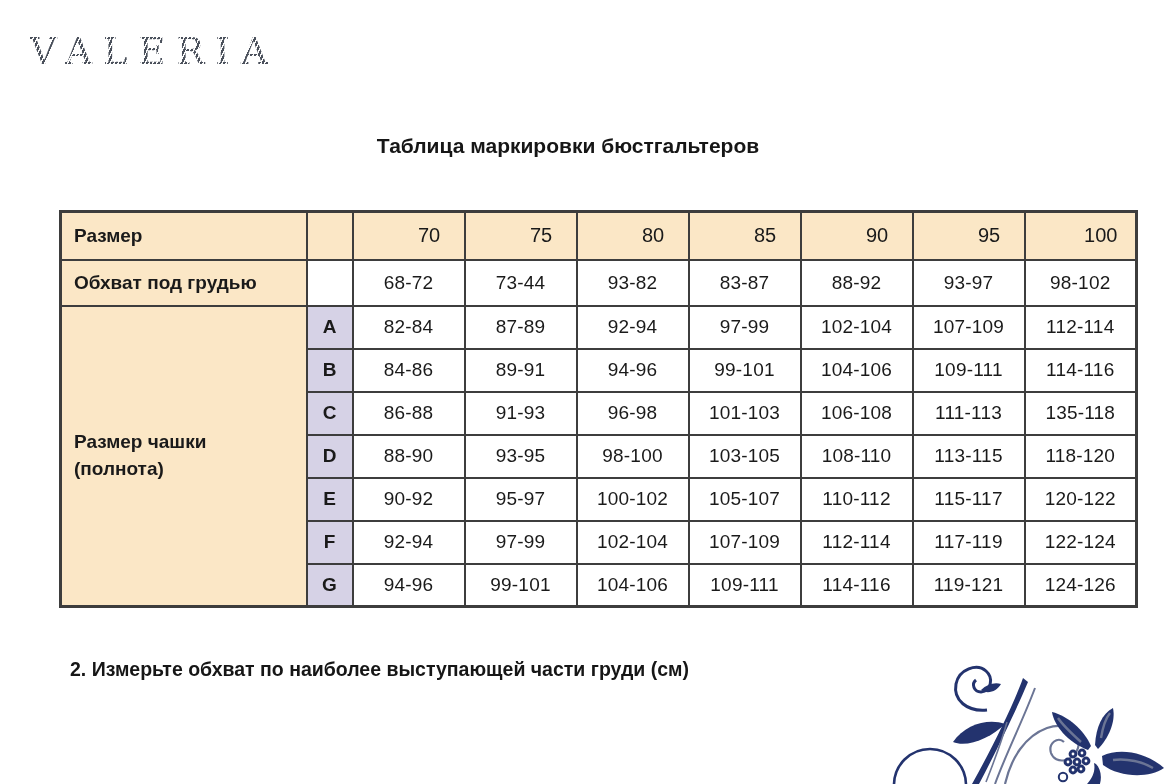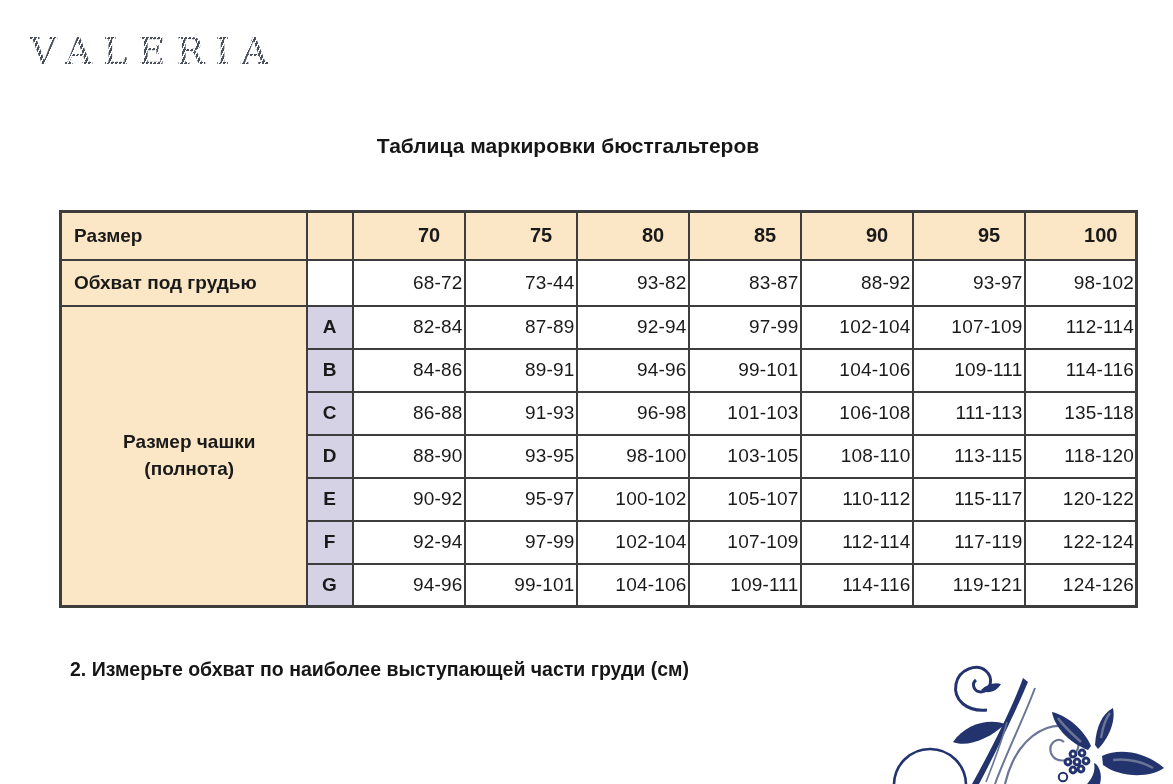--- a/index.html
+++ b/index.html
@@ -33,24 +33,24 @@
     border-collapse:collapse;table-layout:fixed;
     border:3px solid var(--border,#3d3d3d);
   }
   table.size-table td{
     border:2px solid var(--border,#3d3d3d);
     vertical-align:middle;color:#1a1a1a;overflow:hidden;
   }
   .c-peach{background:var(--peach,#fbe7c6);}
   .c-lav{background:var(--lavender,#d6d2e6);}
   td.label{text-align:left;padding-left:12px;font-weight:bold;font-size:19px;}
-  td.head{text-align:center;font-weight:bold;font-size:20px;padding-left:42px;}
-  td.val{text-align:right;font-weight:normal;font-size:19px;letter-spacing:.2px;}
+  td.head{text-align:center;font-weight:normal;font-size:20px;padding-left:42px;}
+  td.val{text-align:center;font-weight:normal;font-size:19px;letter-spacing:.2px;}
   td.letter{text-align:center;font-weight:bold;font-size:19px;}
-  td.cuplabel{line-height:1.4;text-align:center;}
+  td.cuplabel{line-height:1.4;}
   tr.r-head{height:48px;margin-left:20px;}
   tr.r-under{height:46px;padding-left:8px;}
   tr.r-cup{height:43px;}
   col.c-label{width:246px;} col.c-small{width:46px;} col.c-data{width:112px;}
   
   .instructions{position:absolute;left:70px;top:658px;}
   .instructions .item{
     font-size:19.5px;font-weight:bold;color:#161616;margin-bottom:24px;white-space:nowrap;
   }
   

